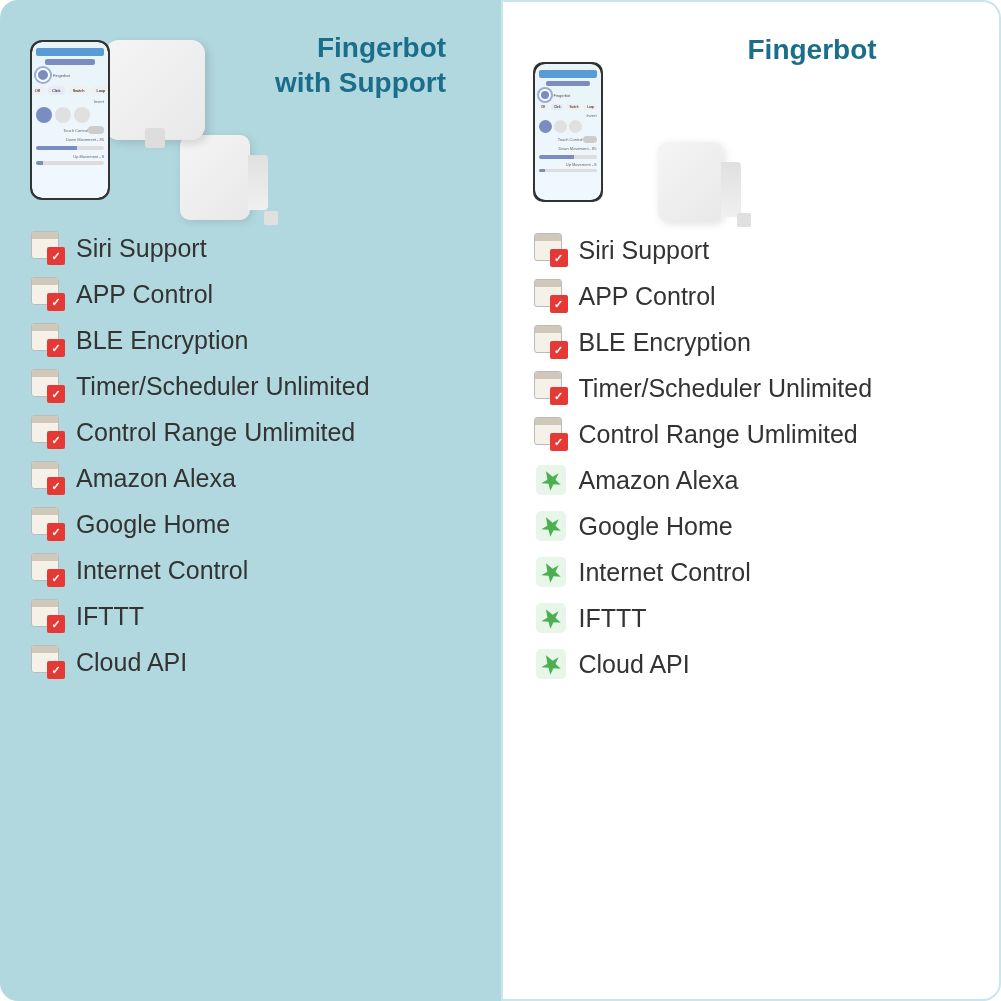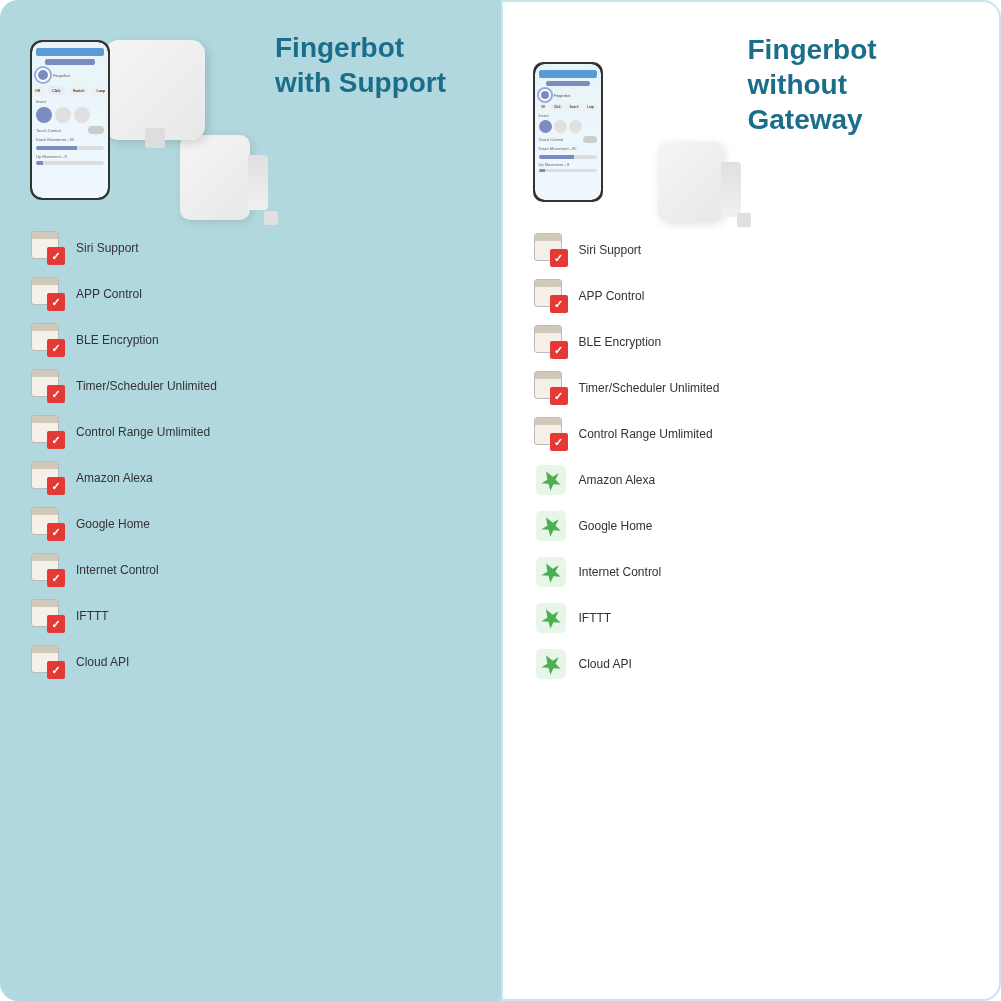--- a/index.html
+++ b/index.html
@@ -10,20 +10,21 @@
       font-family: 'Arial', sans-serif;
       overflow: hidden;
     }
     .container {
       width: 1001px;
       height: 1001px;
       display: flex;
       flex-direction: column;
       background: #fff;
       padding: 0;
+      text-align: right;
     }
     .columns {
       display: flex;
       width: 100%;
       height: 100%;
     }
     .col-left {
       width: 50%;
       background: #b2d8df;
       border-radius: 18px 0 0 18px;
@@ -150,21 +151,21 @@
       flex-direction: column;
       gap: 10px;
       flex: 1;
     }
     .feature-item {
       display: flex;
       align-items: center;
       gap: 10px;
     }
     .feature-text {
-      font-size: 12px;
+      font-size: 25px;
       color: #333;
       font-weight: 400;
     }
     .check-icon {
       width: 36px;
       height: 36px;
       flex-shrink: 0;
       display: flex;
       align-items: center;
       justify-content: center;
@@ -428,21 +429,20 @@
           </div>
 
           <div class="fingerbot" style="position:absolute; right:0; bottom:0; width:65px; height:80px;">
             <div class="fingerbot-arm"></div>
             <div class="fingerbot-arm2"></div>
           </div>
         </div>
         <div style="margin-left:15px;">
           <div class="header-text">
             <span>Fingerbot</span><br>
-            <span>without Gateway</span>
           </div>
         </div>
       </div>
 
       <div class="feature-list">
 
         <div class="feature-item">
           <div class="check-icon">
             <div class="combo-icon">
               <div class="combo-paper"></div>

